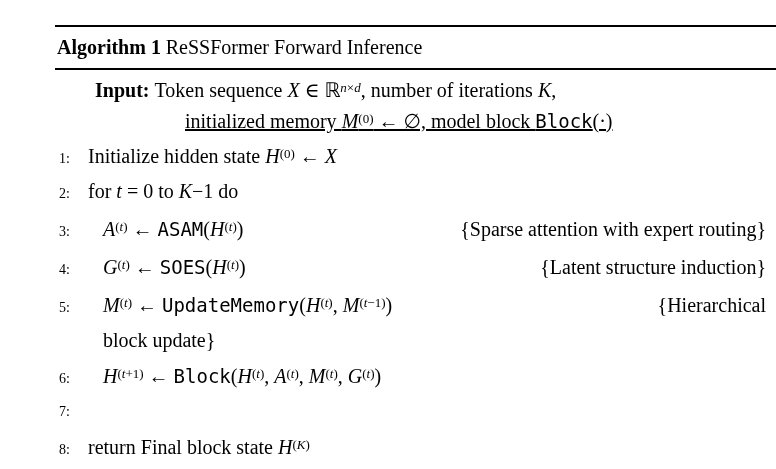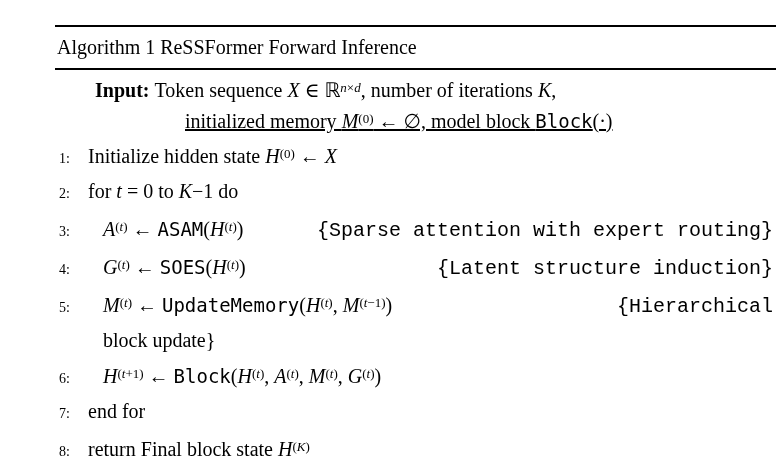--- a/index.html
+++ b/index.html
@@ -4,31 +4,31 @@
 <style>
   html,body{margin:0;padding:0;}
   body{
     width:776px;height:469px;background:#ffffff;color:#000000;
     font-family:"Liberation Serif","DejaVu Serif","DejaVu Sans",serif;
     position:relative;overflow:hidden;
   }
   .algo{position:absolute;left:55px;top:25px;width:721px;}
   .rule{height:2px;background:#000000;}
   .title-row{font-size:20px;line-height:41px;padding-left:2px;white-space:nowrap;}
-  .algo-label{font-weight:normal;}
+  .algo-label{font-weight:bold;}
   .algo-title{margin-left:0.24em;}
   .algo-body{padding:5px 0 4px 0;font-size:20px;}
   .input-row{padding-left:40px;line-height:25px;white-space:nowrap;}
   .input-row2{padding-left:130px;line-height:31px;white-space:nowrap;text-decoration:underline;}
   .input-label{font-weight:bold;margin-right:0.25em;}
   .algo-line{display:flex;align-items:baseline;line-height:33px;white-space:nowrap;}
   .num{flex:0 0 15px;text-align:right;font-size:14px;}
   .content{margin-left:18px;}
   .content.ind1{margin-left:33px;}
-  .comment{margin-left:auto;padding-right:3px;font-family:Liberation Mono, monospace;}
+  .comment{margin-left:auto;padding-right:10px;}
   .sg-b{font-weight:normal;}
   .sg-it{font-style:italic;}
   .sg-tt{font-family:"DejaVu Sans Mono","Liberation Mono",monospace;font-size:19px;}
   .sg-bb{font-family:"DejaVu Sans","Liberation Sans",sans-serif;}
   .sg-sup,.sg-sup-it{font-size:13px;vertical-align:0.38em;}
   .sg-sup-it{font-style:italic;}
 </style>
 </head>
 <body>
 
@@ -71,21 +71,20 @@
     <div class="algo-line">
       <span class="num"></span>
       <span class="content ind1"><span class="sg-rm">block update}</span></span>
     </div>
     <div class="algo-line">
       <span class="num">6:</span>
       <span class="content ind1"><span class="sg-it">H</span><span class="sg-sup">(</span><span class="sg-sup-it">t</span><span class="sg-sup">+1)</span><span class="sg-rm"> ← </span><span class="sg-tt">Block</span><span class="sg-rm">(</span><span class="sg-it">H</span><span class="sg-sup">(</span><span class="sg-sup-it">t</span><span class="sg-sup">)</span><span class="sg-rm">, </span><span class="sg-it">A</span><span class="sg-sup">(</span><span class="sg-sup-it">t</span><span class="sg-sup">)</span><span class="sg-rm">, </span><span class="sg-it">M</span><span class="sg-sup">(</span><span class="sg-sup-it">t</span><span class="sg-sup">)</span><span class="sg-rm">, </span><span class="sg-it">G</span><span class="sg-sup">(</span><span class="sg-sup-it">t</span><span class="sg-sup">)</span><span class="sg-rm">)</span></span>
     </div>
     <div class="algo-line">
       <span class="num">7:</span>
-      <span class="content"><span class="sg-b">end for</span></span>
     </div>
     <div class="algo-line">
       <span class="num">8:</span>
       <span class="content"><span class="sg-b">return</span><span class="sg-rm"> Final block state </span><span class="sg-it">H</span><span class="sg-sup">(</span><span class="sg-sup-it">K</span><span class="sg-sup">)</span></span>
     </div>
   </div>
 
 </div>
 
 </body></html>

